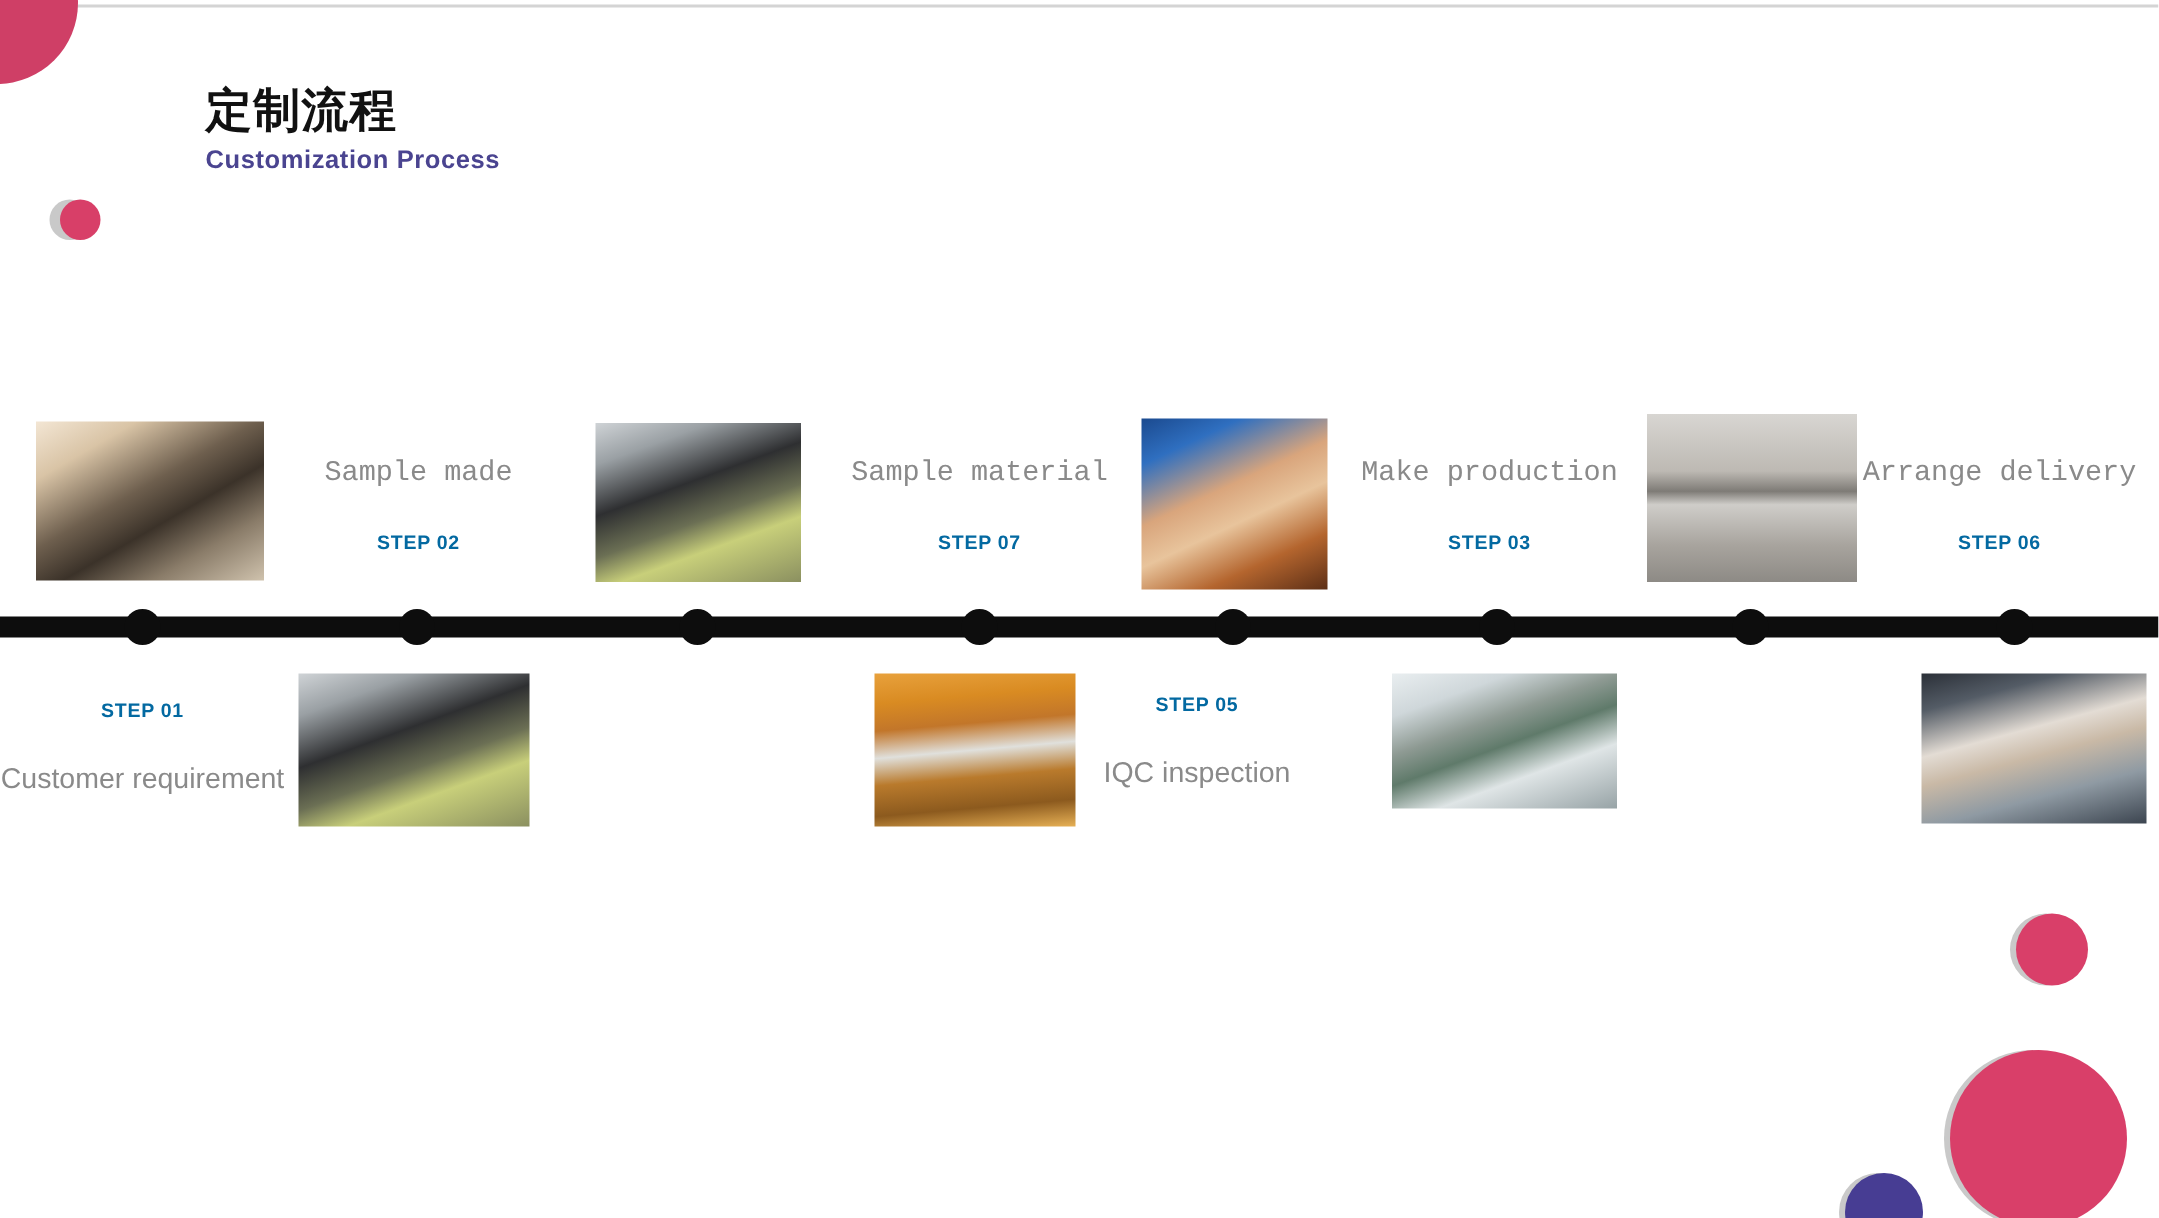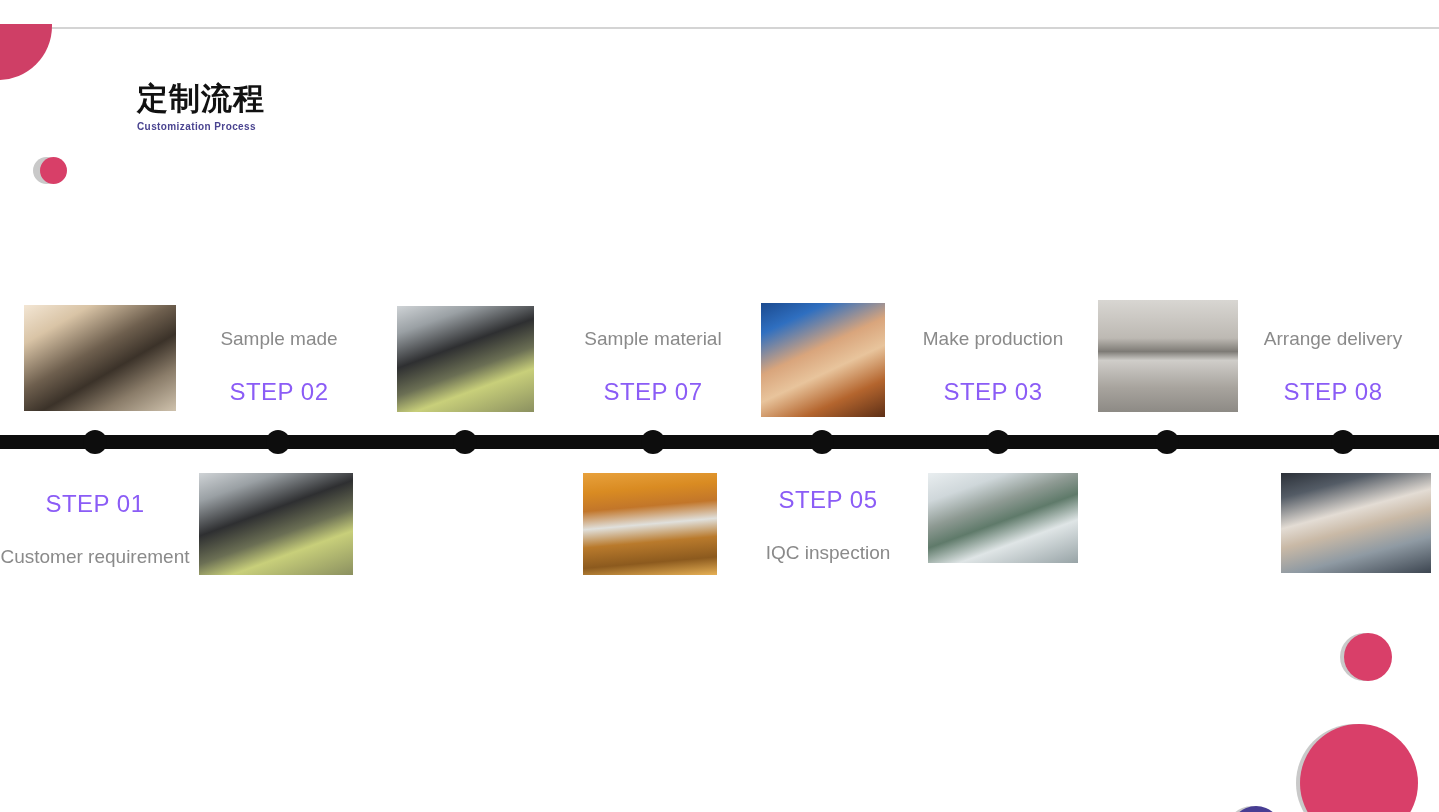--- a/index.html
+++ b/index.html
@@ -3,21 +3,21 @@
 <meta charset="utf-8">
 <style>
   html,body{margin:0;padding:0;}
   body{
     width:1439px;height:812px;
     background:#ffffff;
     font-family:"Liberation Sans", sans-serif;
     overflow:hidden;
     position:relative;
   }
-  #slide{position:absolute;inset:0;overflow:hidden;background:#fff;margin-top:24px;}
+  #slide{position:absolute;inset:0;overflow:hidden;background:#fff;}
 
   
   .top-rule{position:absolute;left:0;top:3px;width:1439px;height:2px;
             background:#d4d4d4;}
 
   
   .blob{position:absolute;border-radius:50%;}
   .blob-tl{left:-56px;top:-52px;width:108px;height:108px;background:#cf3f66;}
   .dot-shadow{position:absolute;border-radius:50%;background:#c9c9c9;}
 
@@ -30,34 +30,34 @@
   .br-lg-shadow{left:1296px;top:700px;width:118px;height:118px;}
   .br-lg{left:1300px;top:700px;width:118px;height:118px;background:#d93f69;}
 
   .br-pp-shadow{left:1226px;top:782px;width:52px;height:52px;}
   .br-pp{left:1230px;top:782px;width:52px;height:52px;background:#473d93;}
 
   
   .heading{position:absolute;left:137px;top:57px;}
   .heading .cn{font-size:31px;font-weight:bold;color:#111;letter-spacing:1px;
                line-height:1.1;font-family:"DejaVu Sans","Liberation Sans",sans-serif;}
-  .heading .en{font-size:10px;font-weight:bold;color:#4a4490;margin-top:6px;
+  .heading .en{font-size:17px;font-weight:bold;color:#4a4490;margin-top:6px;
                letter-spacing:.4px;}
 
   
   .axis{position:absolute;left:0;top:411px;width:1439px;height:14px;background:#0d0d0d;}
   .node{position:absolute;width:24px;height:24px;border-radius:50%;background:#0d0d0d;
         top:406px;transform:translateX(-12px);}
   .thumb{position:absolute;background-size:cover;background-position:center;
          background-repeat:no-repeat;}
   .cap{position:absolute;text-align:center;white-space:nowrap;}
   .cap .name{font-size:19px;color:#8a8a8a;font-weight:400;}
-  .cap .num{font-size:24px;color:#8b5cf6;font-weight:normal;letter-spacing:.5px;}
+  .cap .num{font-size:13px;color:#0369a1;font-weight:bold;letter-spacing:.5px;}
 
-  .cap.up .name{margin-bottom:28px;}
+  .cap.up .name{margin-bottom:28px;font-family:Liberation Mono, monospace;}
   .cap.dn .num{margin-bottom:28px;}
 
   
   .ph1{background:linear-gradient(150deg,#f1e2cf 0%,#ddc9ae 22%,#7b6a58 45%,#4a3f36 62%,#8d7f6c 80%,#b9a territory 100%);
        background:linear-gradient(150deg,#f3e6d4 0%,#d9c4a6 20%,#6e5f4e 44%,#3b3229 60%,#8a7c69 78%,#cfc2ad 100%);}
   .ph2{background:linear-gradient(160deg,#cfd3d6 0%,#9aa0a4 18%,#2e2f31 40%,#6b6f54 58%,#c8cf7a 72%,#8b9060 100%);}
   .ph3{background:linear-gradient(155deg,#1b4a8f 0%,#2f6fc0 18%,#d9a57c 42%,#e8c49c 58%,#b4652e 78%,#5d2f16 100%);}
   .ph4{background:linear-gradient(180deg,#d8d6d2 0%,#bdb9b3 34%,#7e7b76 46%,#cfcdc9 54%,#a8a49e 78%,#8d8a85 100%);}
   .ph6{background:linear-gradient(175deg,#e8a13c 0%,#d98b22 18%,#c2762a 34%,#e0e0dc 50%,#b97a2c 66%,#8c5a1e 84%,#e6b055 100%);}
   .ph7{background:linear-gradient(160deg,#e9eef0 0%,#cfd7da 20%,#8e9a93 38%,#5f7a6a 52%,#dfe5e6 70%,#97a3a6 100%);}
@@ -114,32 +114,32 @@
 
   <div class="thumb ph2" style="left:397px;top:282px;width:137px;height:106px;"></div>
 
   <div class="cap up" style="left:558px;top:304px;width:190px;">
     <div class="name">Sample material</div>
     <div class="num">STEP 07</div>
   </div>
   <div class="thumb ph6" style="left:583px;top:449px;width:134px;height:102px;"></div>
 
   <div class="thumb ph3" style="left:761px;top:279px;width:124px;height:114px;"></div>
-  <div class="cap dn" style="left:734px;top:462px;width:188px;">
+  <div class="cap dn" style="left:704px;top:462px;width:188px;">
     <div class="num">STEP 05</div>
     <div class="name">IQC inspection</div>
   </div>
 
   <div class="cap up" style="left:898px;top:304px;width:190px;">
     <div class="name">Make production</div>
     <div class="num">STEP 03</div>
   </div>
   <div class="thumb ph7" style="left:928px;top:449px;width:150px;height:90px;"></div>
 
   <div class="thumb ph4" style="left:1098px;top:276px;width:140px;height:112px;"></div>
 
   <div class="cap up" style="left:1238px;top:304px;width:190px;">
     <div class="name">Arrange delivery</div>
-    <div class="num">STEP 08</div>
+    <div class="num">STEP 06</div>
   </div>
   <div class="thumb ph8" style="left:1281px;top:449px;width:150px;height:100px;"></div>
 
 </div>
 
 </body></html>

